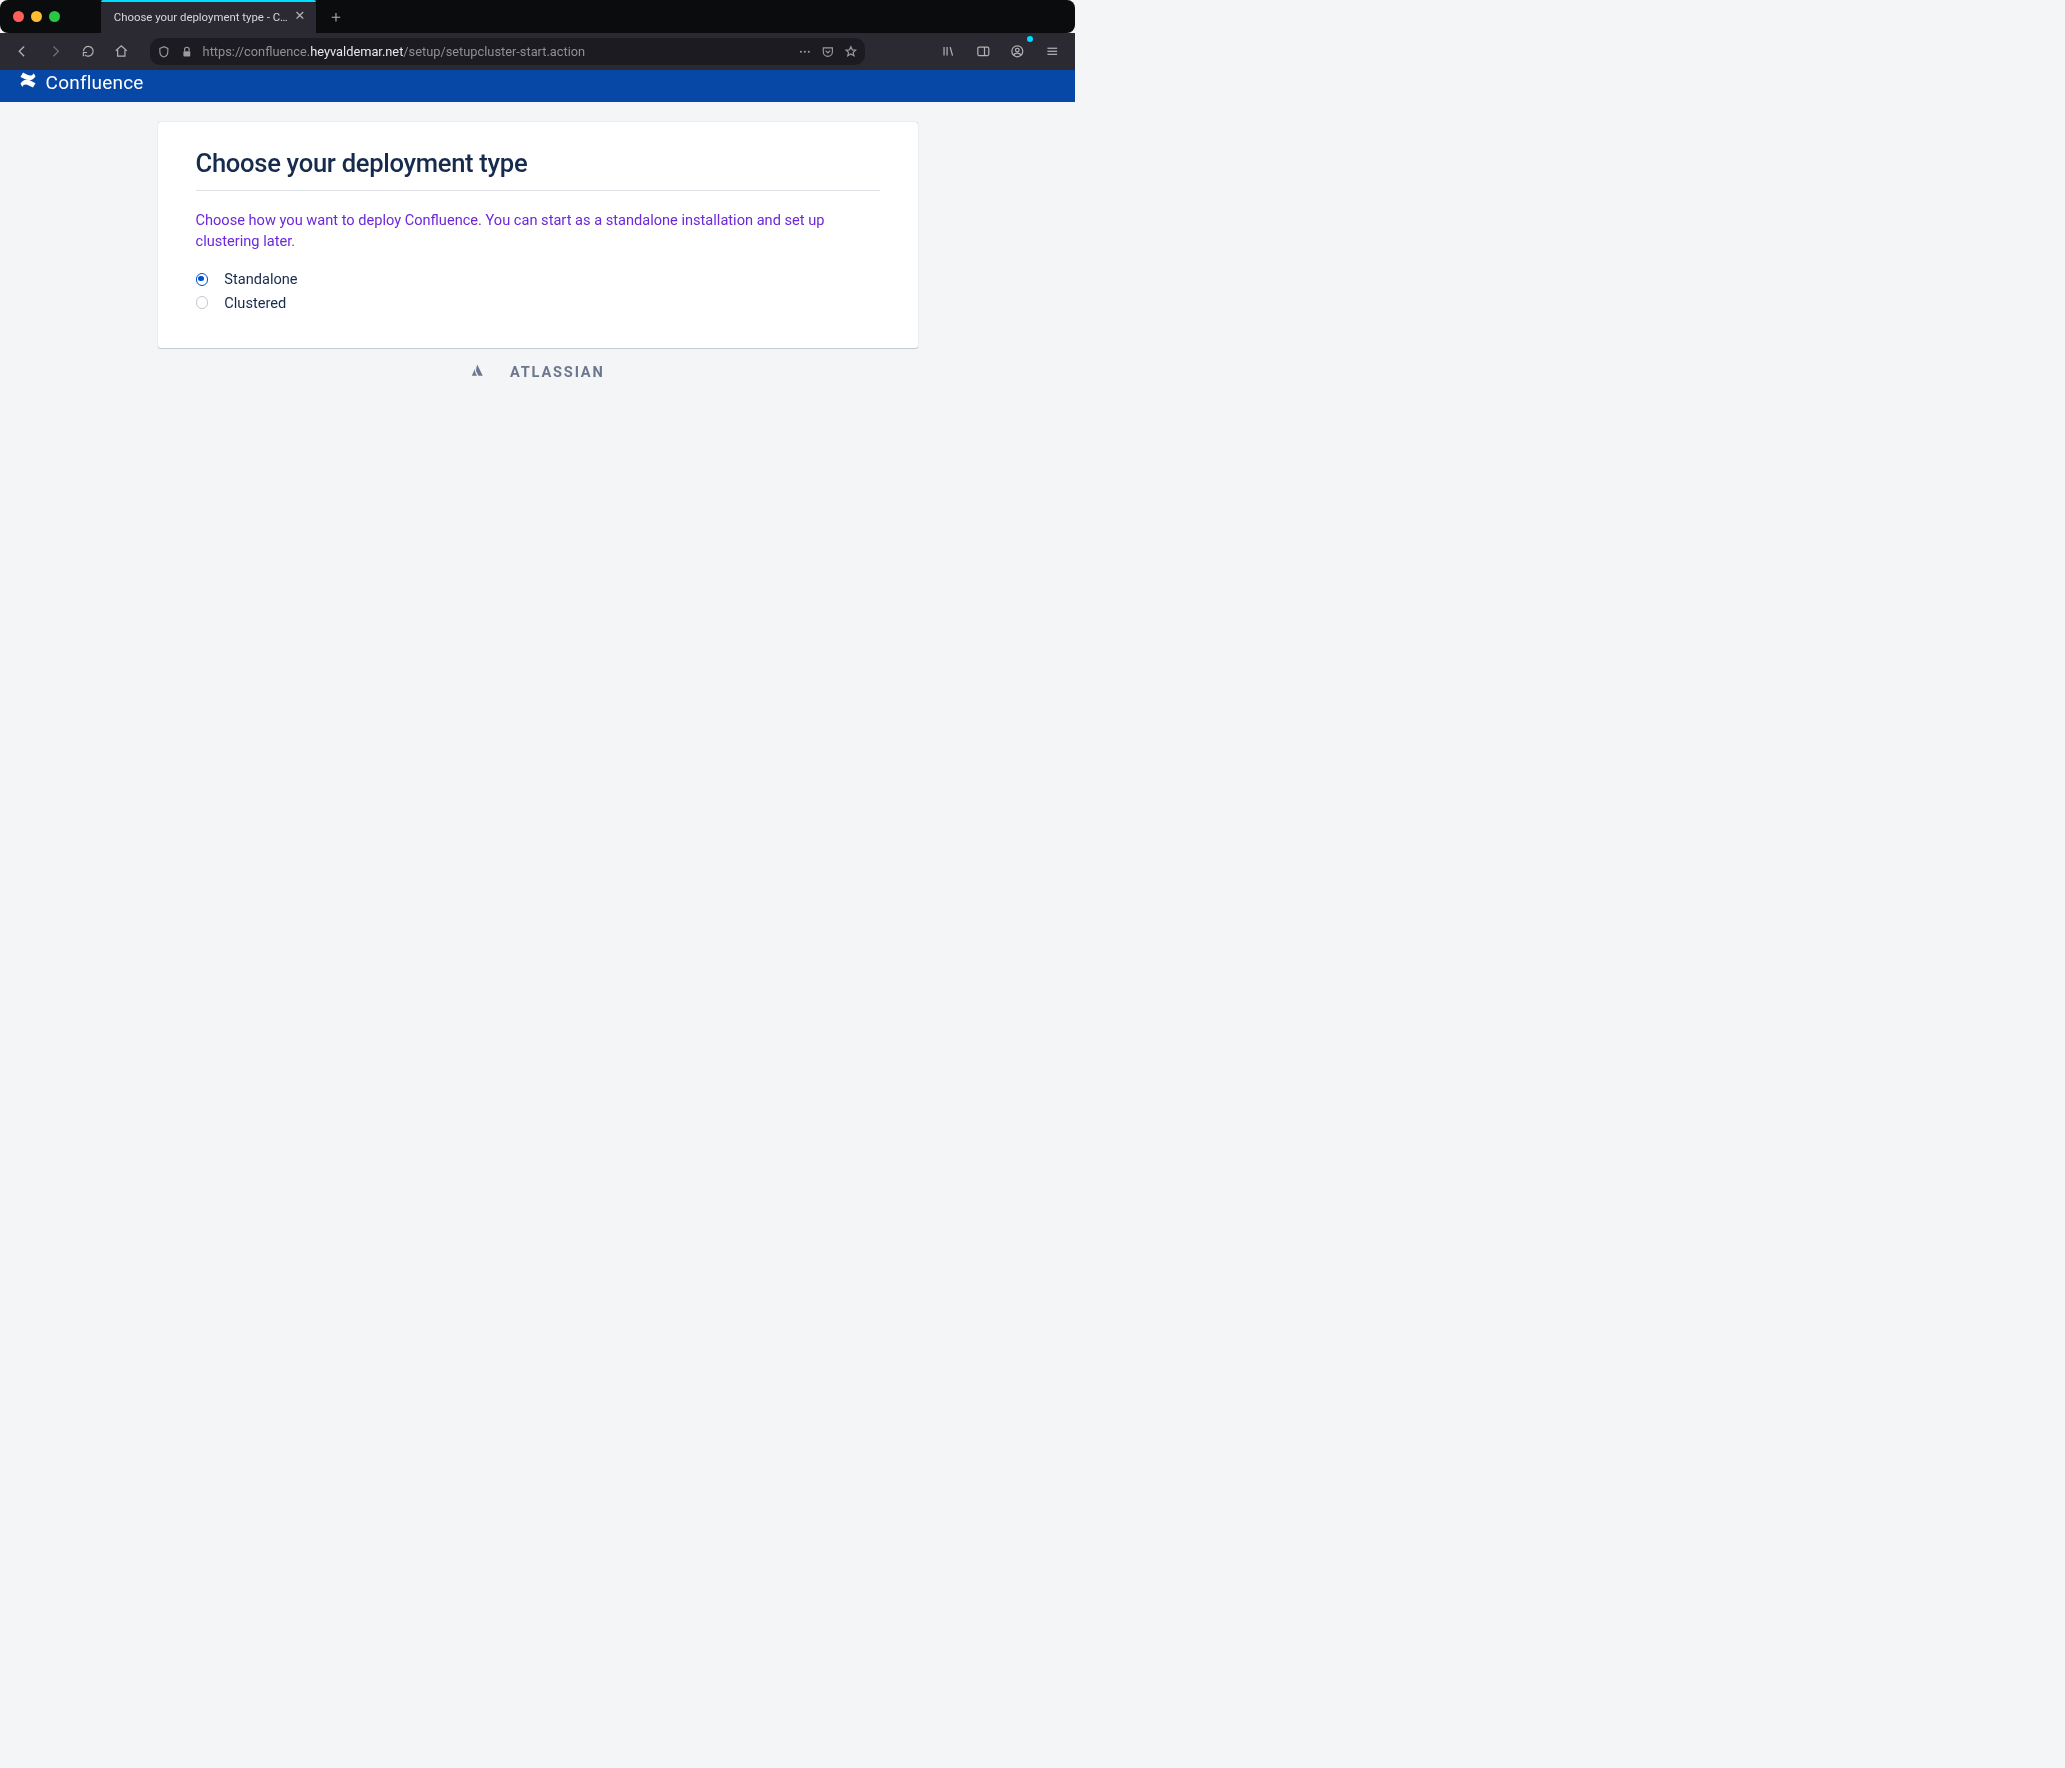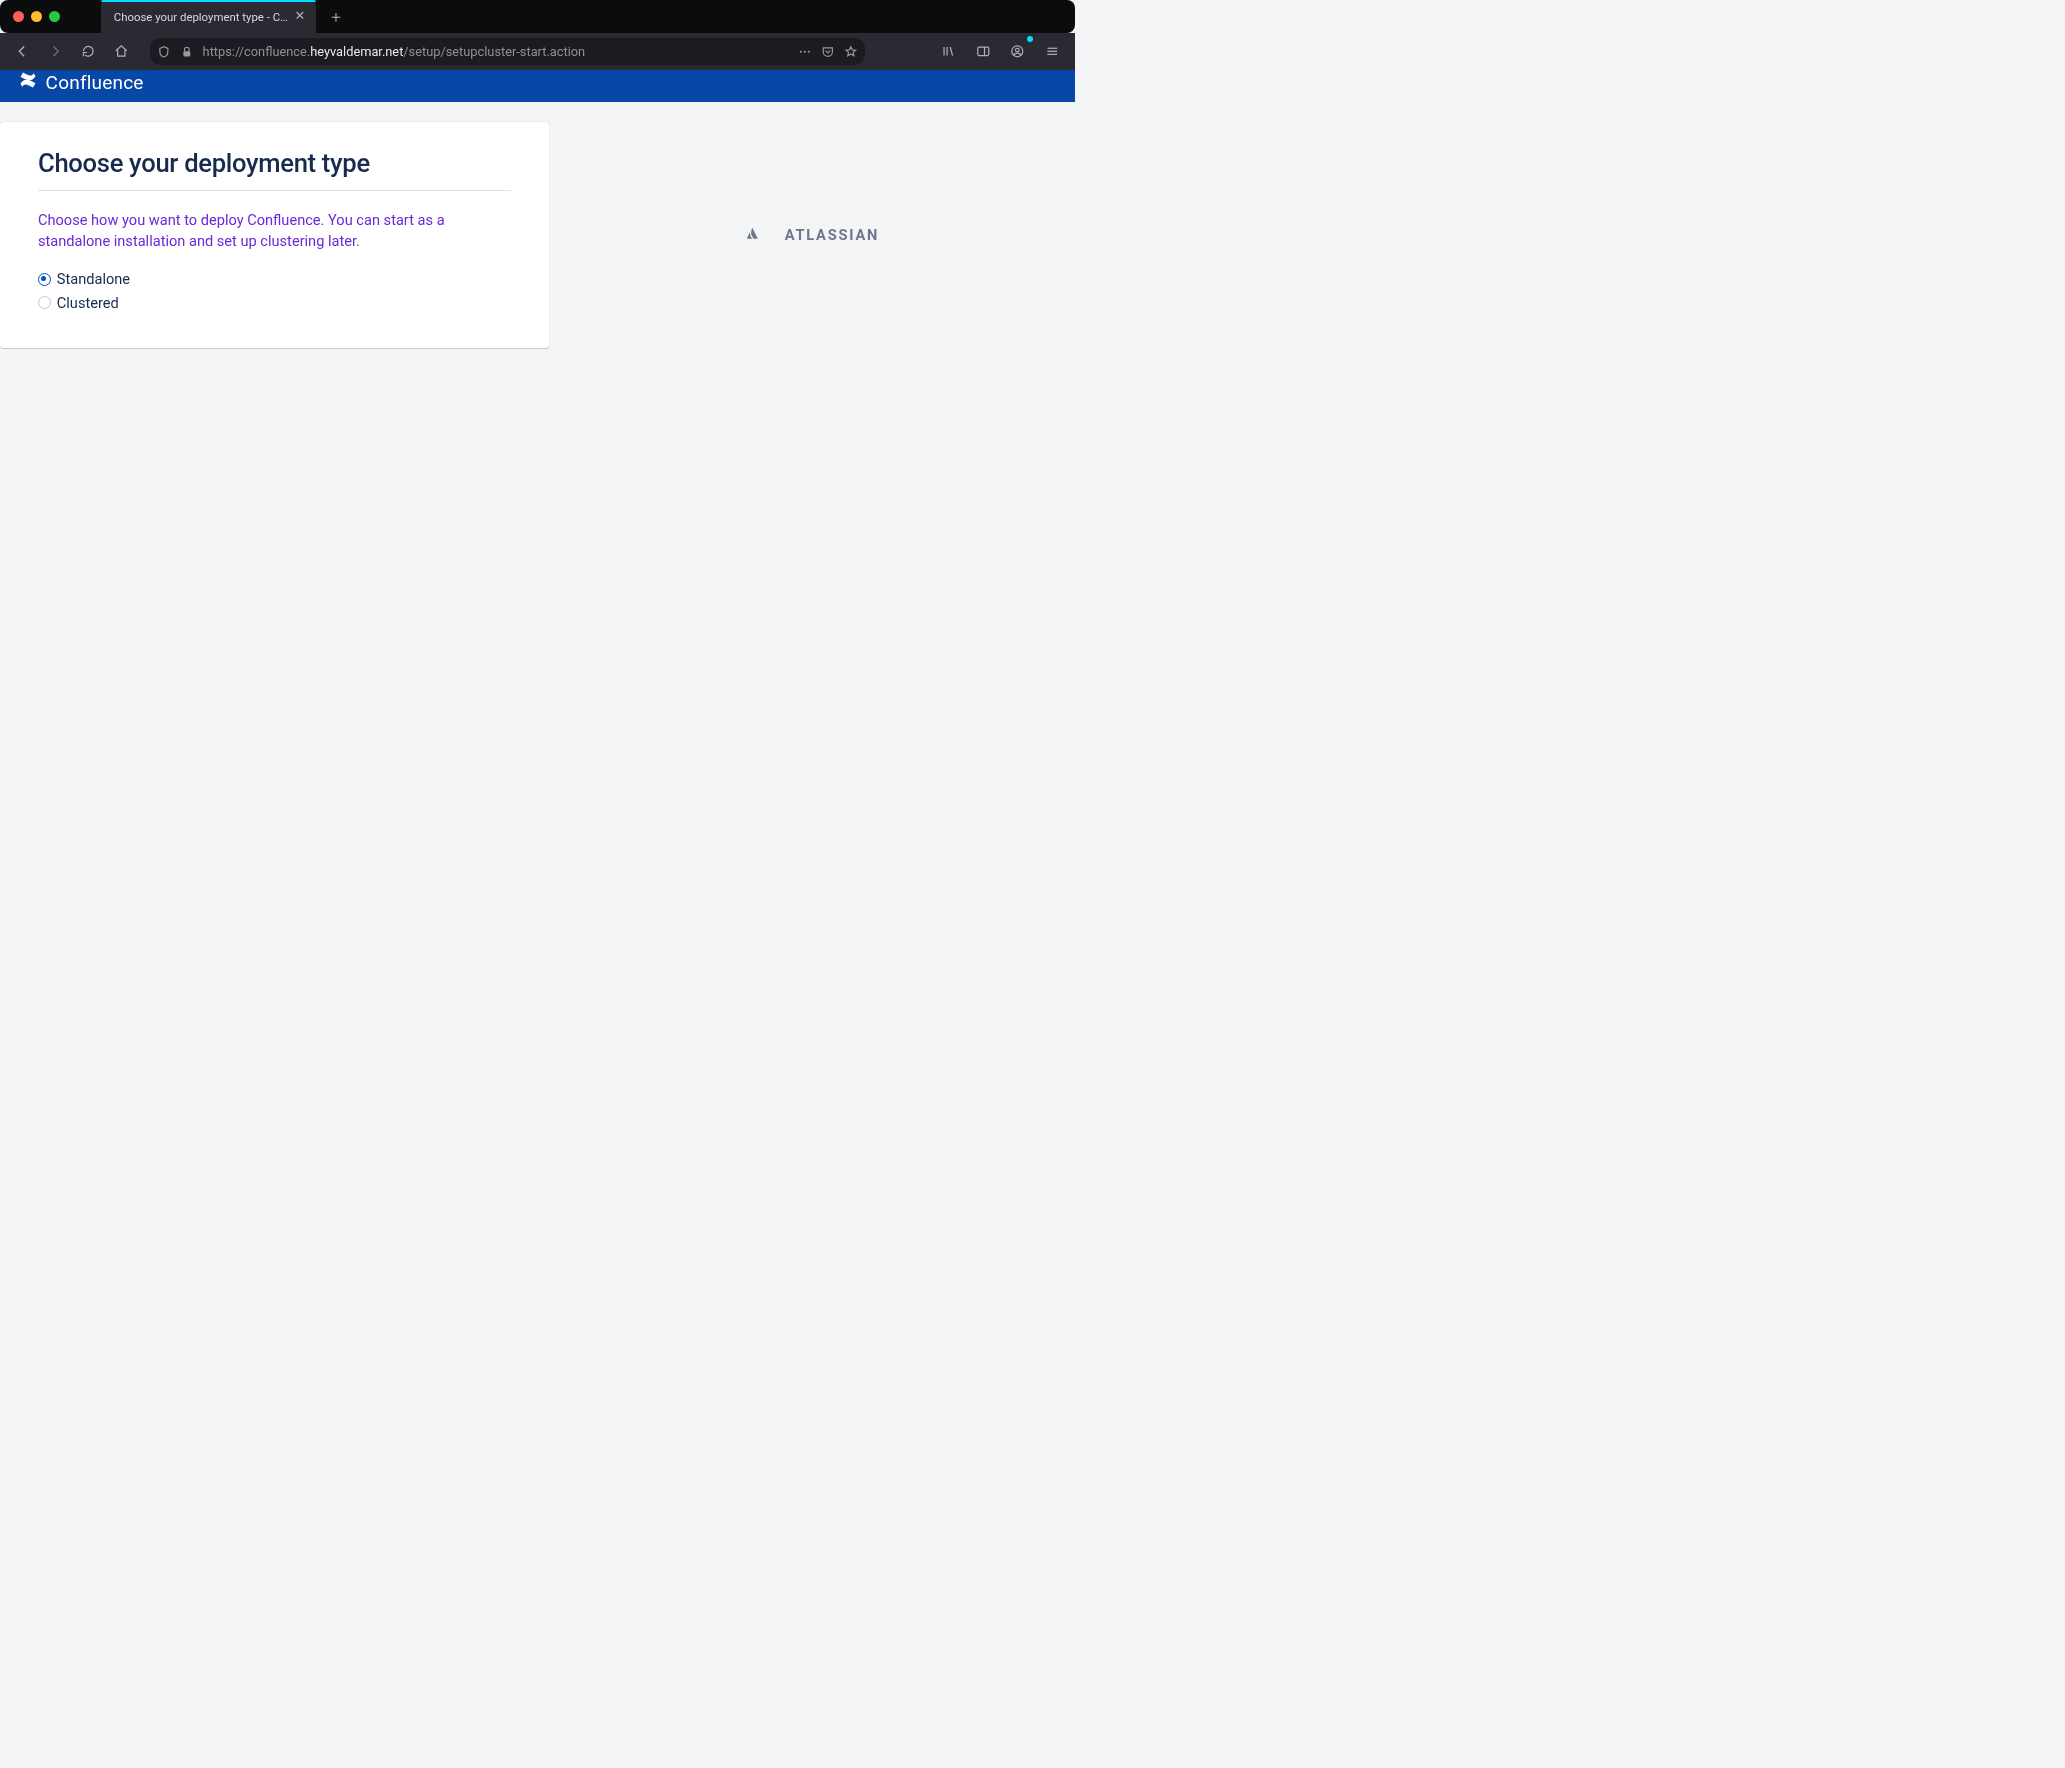--- a/index.html
+++ b/index.html
@@ -152,21 +152,21 @@
     font-size: 19px;
     font-weight: 400;
     letter-spacing: 0.2px;
   }
 
   
   .page-wrap {
     background: #f4f5f7;
     padding: 20px 0 0 0;
     display: flex;
-    flex-direction: row;
+    flex-direction: column;
     align-items: center;
   }
   .card {
     background: #fff;
     width: 760px;
     border-radius: 2.7px;
     box-shadow: 0 0.9px 0.9px rgba(9,30,66,0.18), 0 0 0.9px rgba(9,30,66,0.25);
     padding: 25.6px 38px 31px 38px;
   }
   .card h1 {
@@ -183,21 +183,21 @@
   }
   .desc {
     color: #6d28d9;
     font-size: 14.6px;
     line-height: 1.45;
     margin-bottom: 18.3px;
   }
   .radio-row {
     display: flex;
     align-items: center;
-    gap: 6px;
+    gap: 16px;
     margin-bottom: 5.5px;
     color: #172B4D;
     font-size: 14.6px;
   }
   .radio {
     width: 12.8px;
     height: 12.8px;
     border-radius: 50%;
     border: 1.8px solid #c1c7d0;
     background: #fff;

